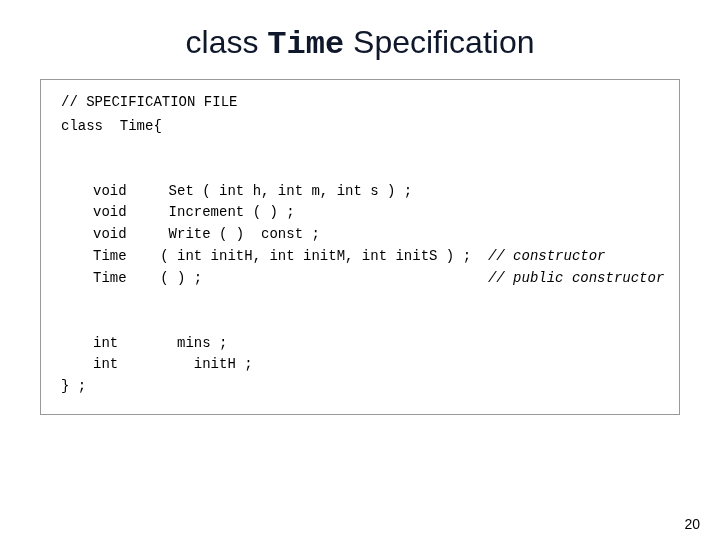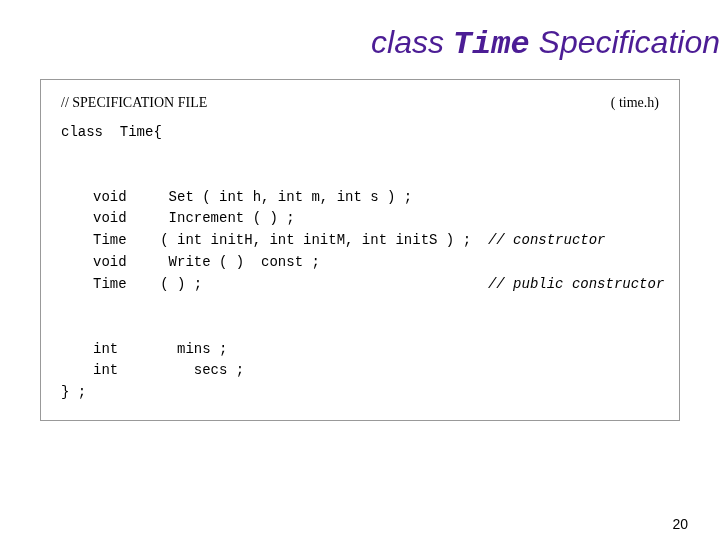--- a/index.html
+++ b/index.html
@@ -7,26 +7,25 @@
     body {
       width: 720px;
       height: 540px;
       background: #ffffff;
       font-family: Arial, sans-serif;
       overflow: hidden;
       position: relative;
     }
 
     .page-title {
-      text-align: right;
+      text-align: center;
       font-size: 32px;
       font-weight: normal;
       padding: 24px 0 16px 0;
-      color: #4c1d95;
-      font-style: italic;
+      color: #0f172a;
     }
 
     .page-title .code-word {
       font-family: 'Courier New', Courier, monospace;
       font-weight: bold;
       font-size: 32px;
     }
 
     .code-box {
       margin: 0 40px;
@@ -35,65 +34,63 @@
       padding: 12px 20px 16px 20px;
       font-family: 'Courier New', Courier, monospace;
       font-size: 14px;
       color: #000;
       line-height: 1.55;
     }
 
     .box-header {
       display: flex;
       justify-content: space-between;
-      margin-bottom: 8px;
-      font-family: Liberation Serif, serif;
+      margin-bottom: 2px;
     }
 
     .code-line {
       white-space: pre;
     }
 
     .indent1 { padding-left: 16px; }
     .indent2 { padding-left: 32px; }
 
     .comment {
       color: #000;
       font-style: italic;
     }
 
     .page-number {
       position: absolute;
       bottom: 8px;
-      right: 32px;
+      right: 20px;
       font-size: 14px;
       color: #000;
     }
   </style>
 </head>
 <body>
 
 <h1 class="page-title">
   <span>class </span><span class="code-word">Time</span><span> Specification</span>
 </h1>
 
 <div class="code-box">
   <div class="box-header">
     <span>// SPECIFICATION  FILE</span>
-    <span>( time.h)</span>
   </div>
 
   <div class="code-line">class  Time{</div>
   <br>
   <br>
   <div class="code-line indent2">void     Set ( int h, int m, int s ) ;</div>
   <div class="code-line indent2">void     Increment ( ) ;</div>
+  <div class="code-line indent2">void     Write ( )  const ;</div>
   <div class="code-line indent2">Time    ( int initH, int initM, int initS ) ;  <span class="comment">// constructor</span></div>
-  <div class="code-line indent2">void     Write ( )  const ;</div>
   <div class="code-line indent2">Time    ( ) ;                                  <span class="comment">// public constructor</span></div>
   <br>
   <br>
   <div class="code-line indent2">int       mins ;</div>
-  <div class="code-line indent2">int         secs ;</div>
+  <div class="code-line indent2">int         initH ;</div>
   <div class="code-line">} ;</div>
 </div>
 
 <div class="page-number">20</div>
 
 </body></html>

